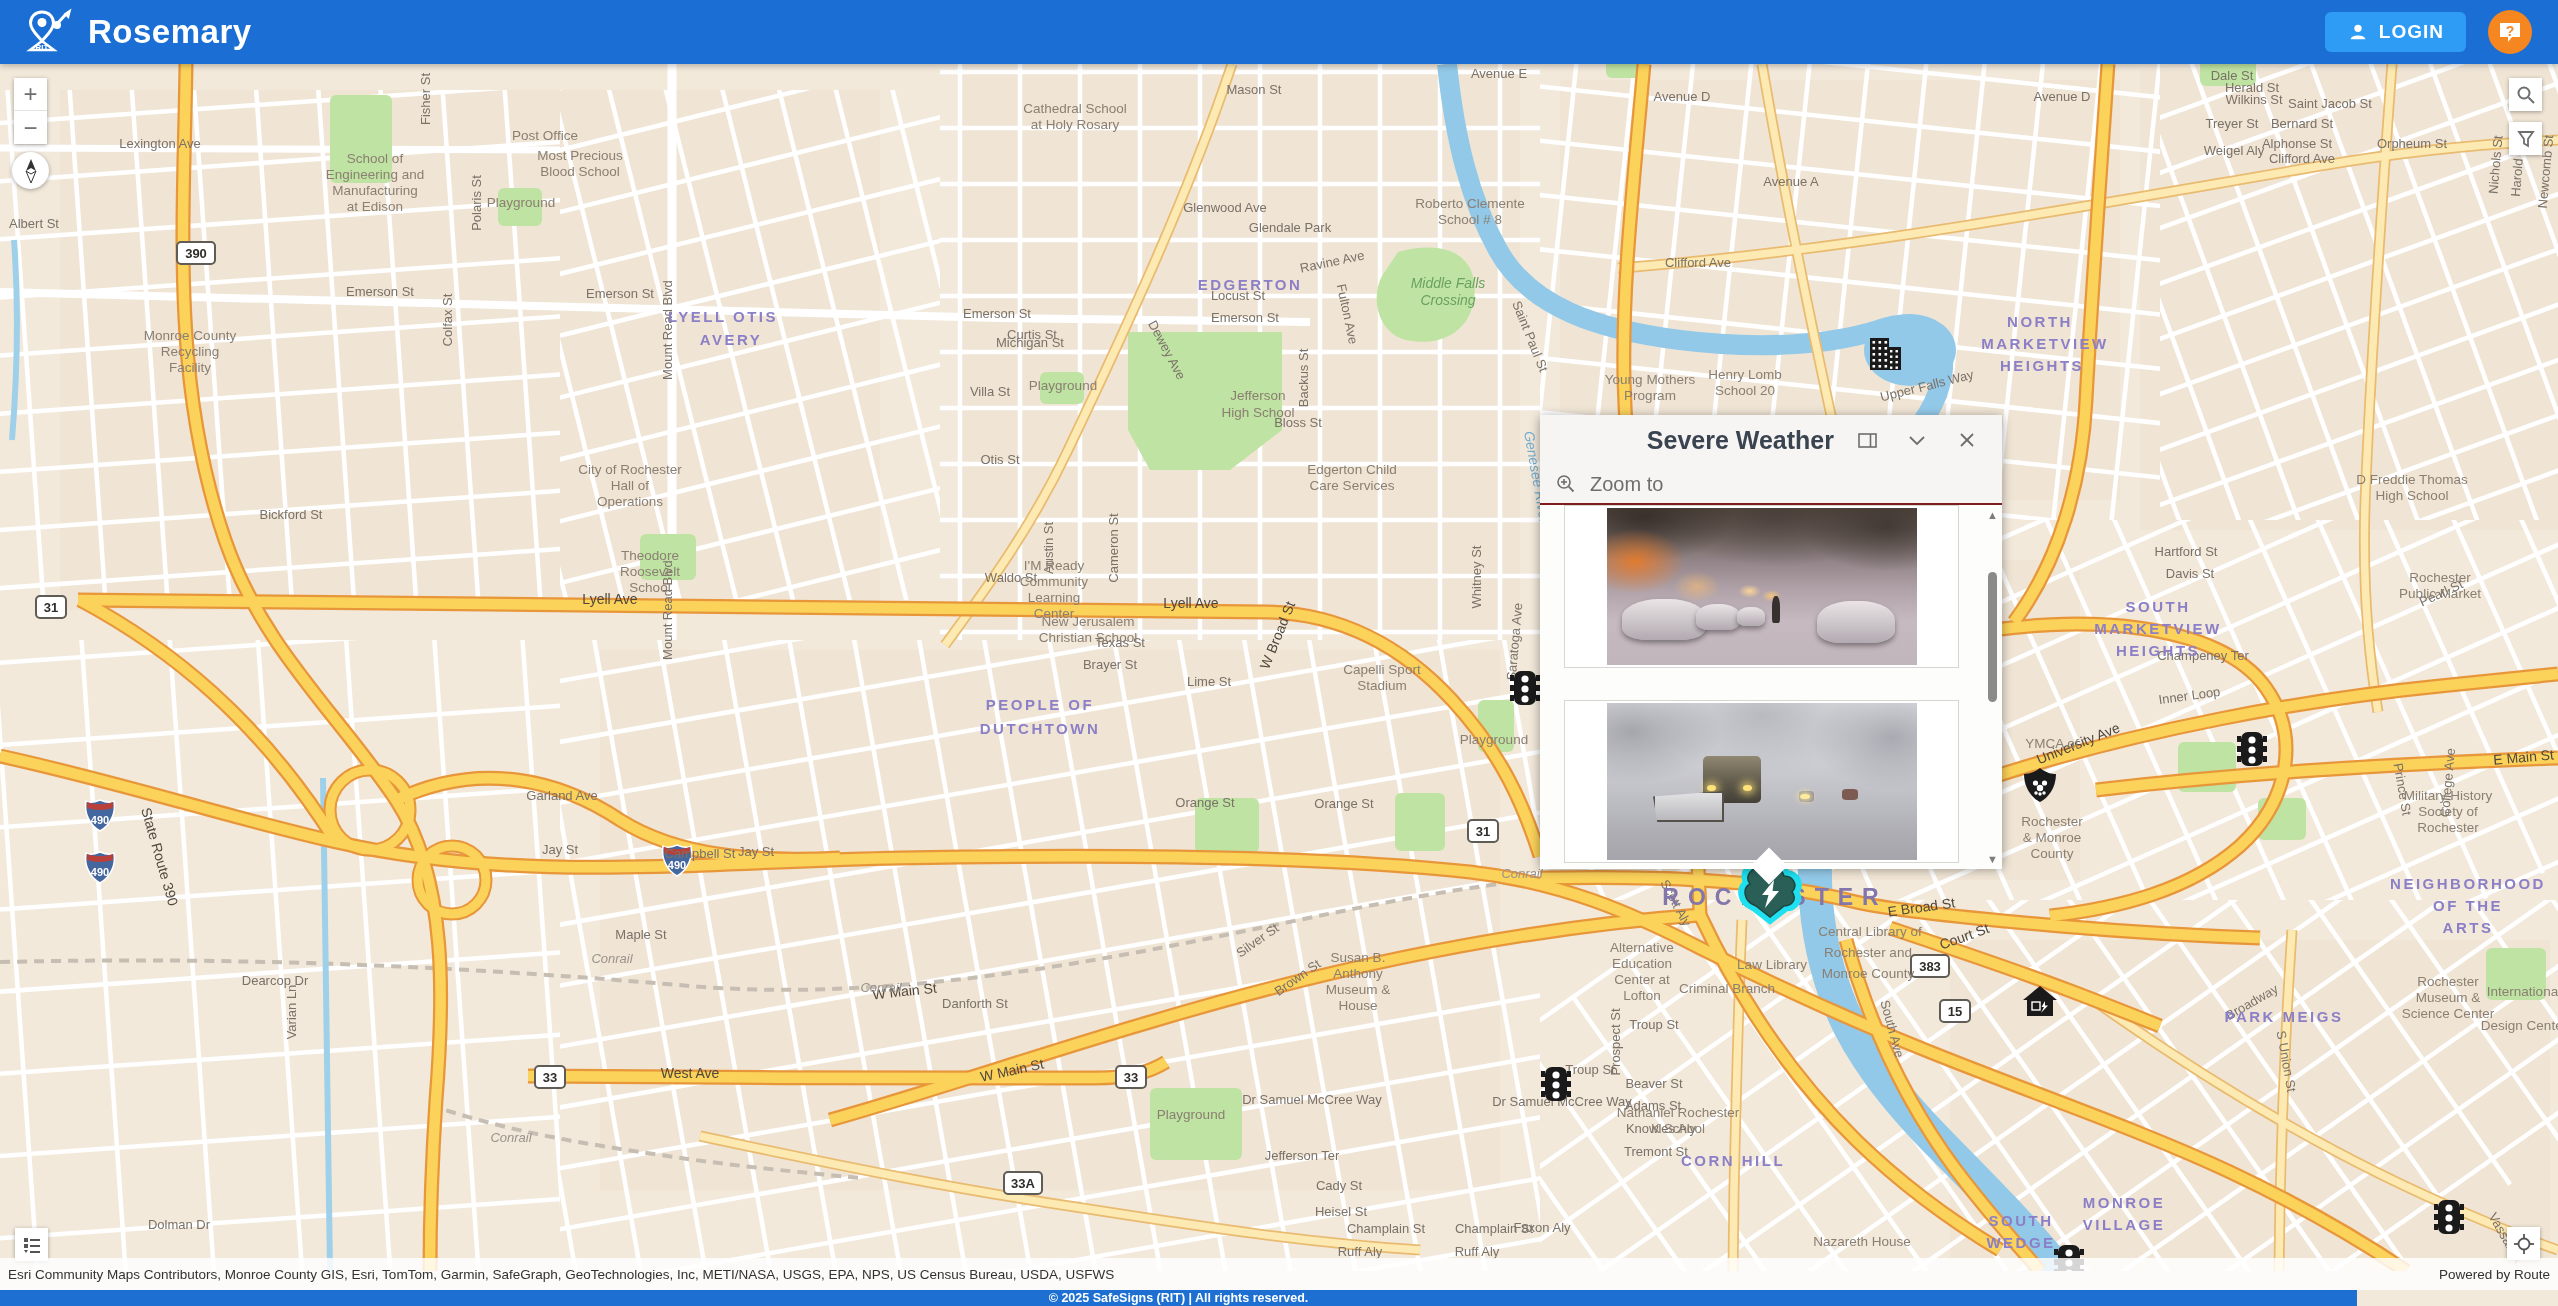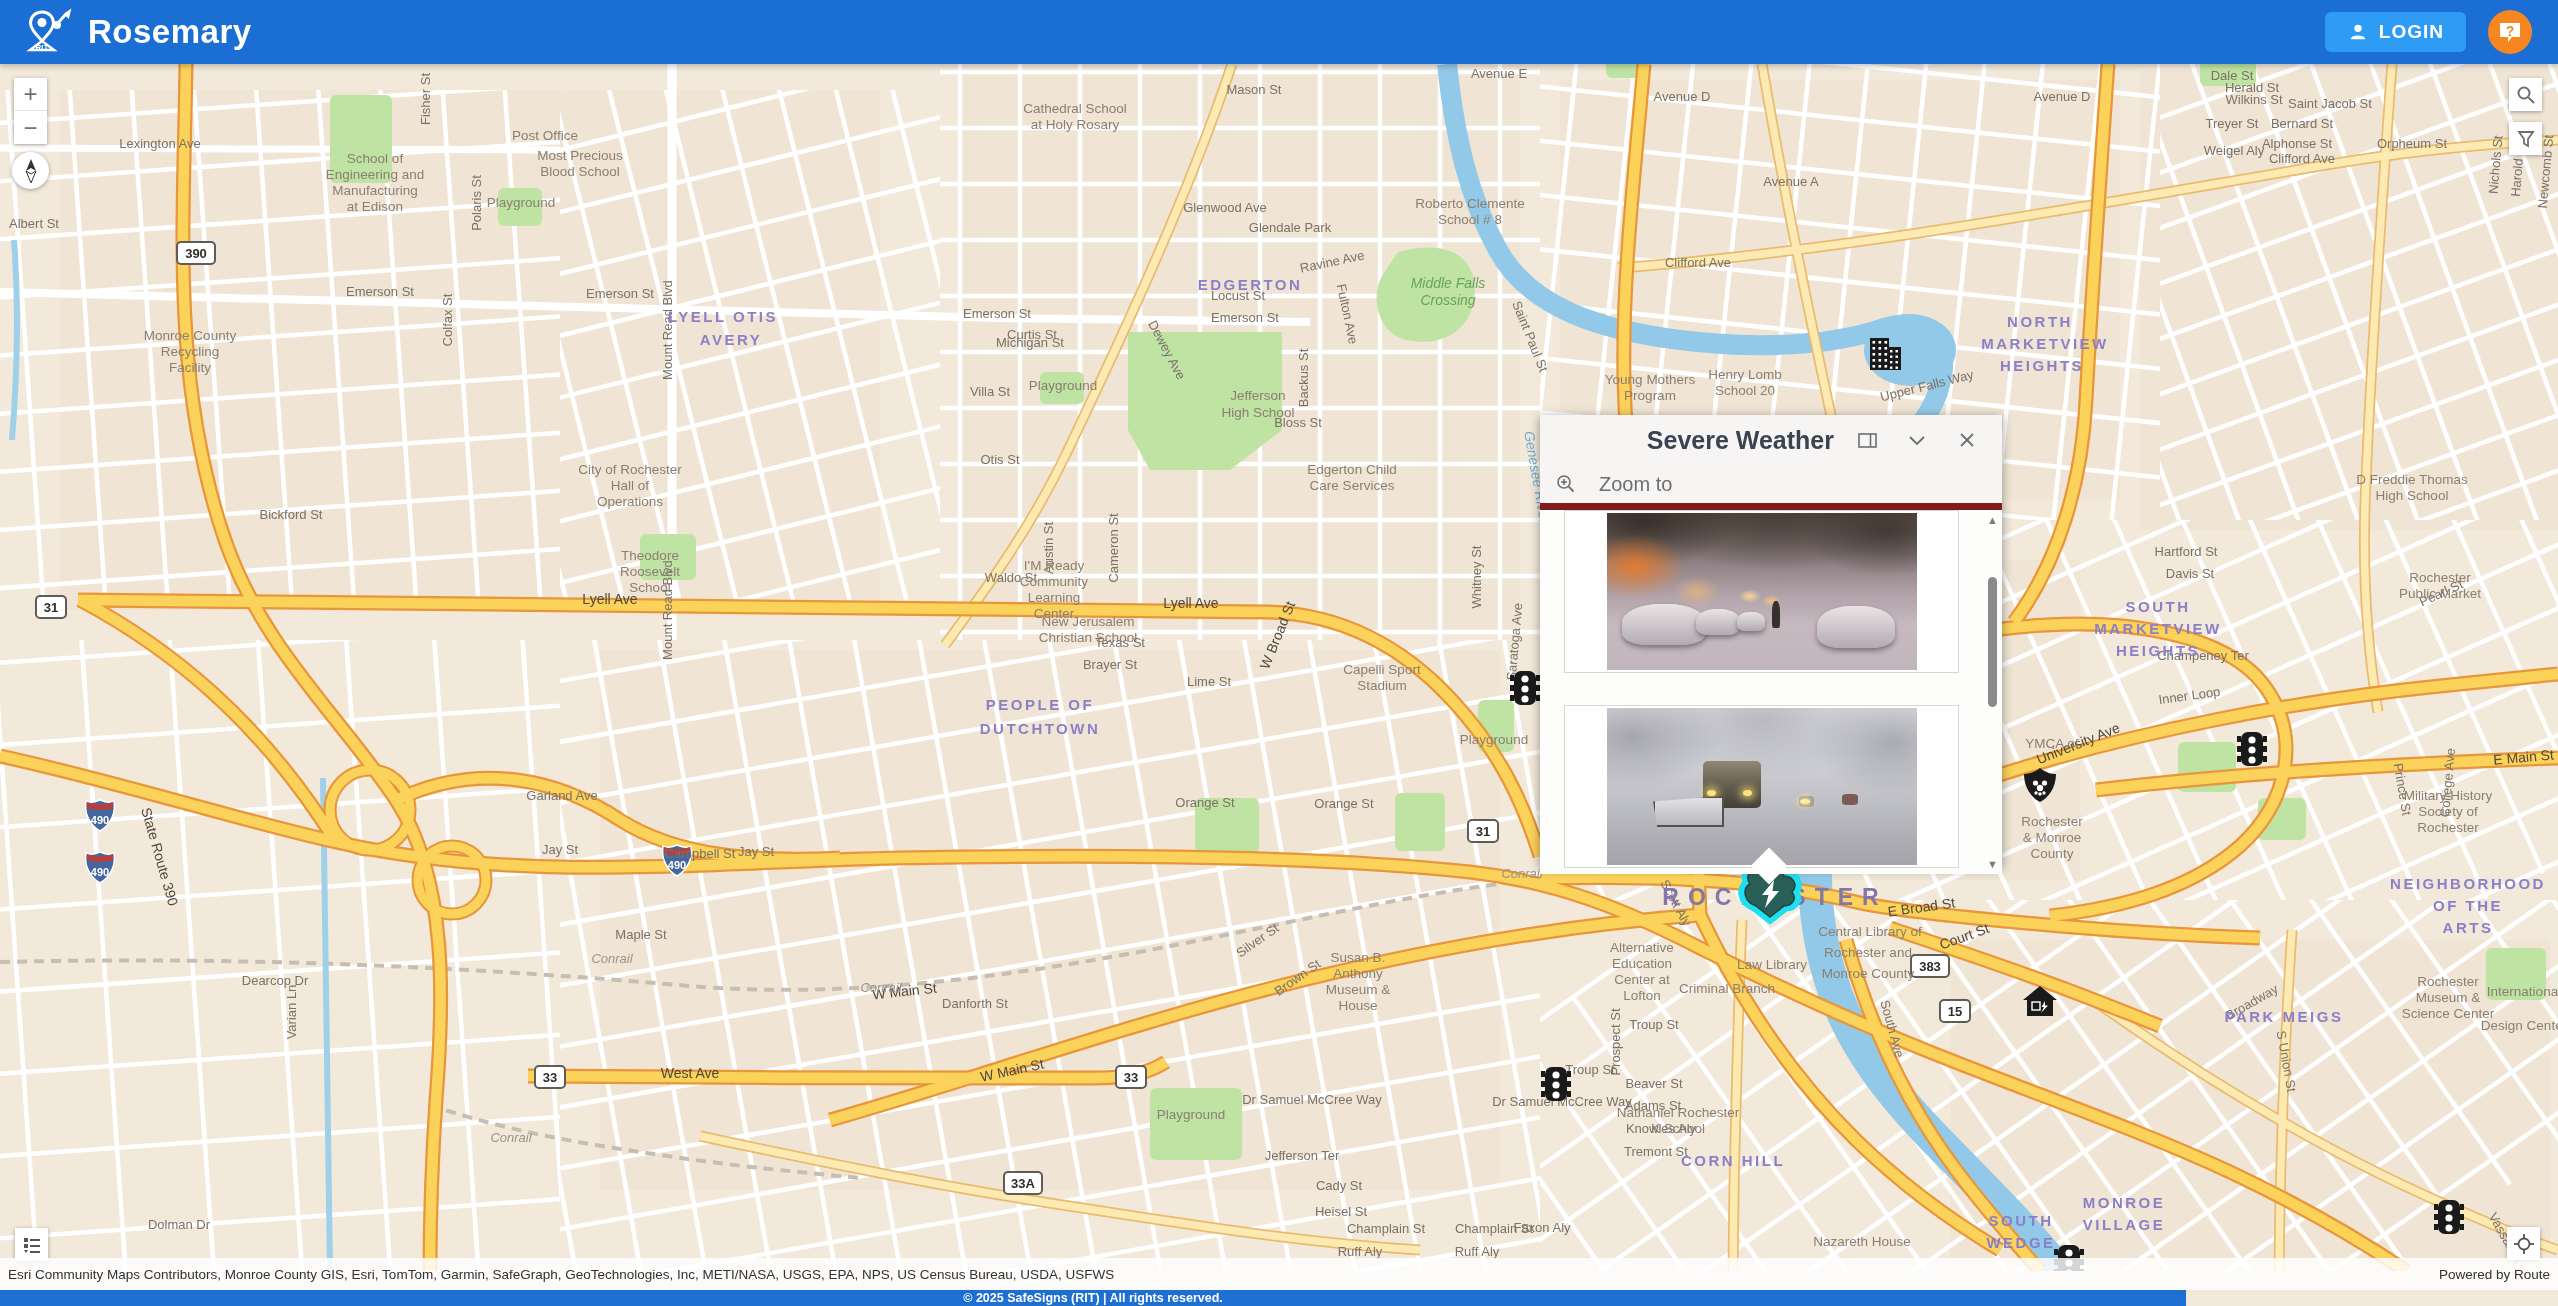--- a/index.html
+++ b/index.html
@@ -34,22 +34,22 @@
   .locatectl{right:18px;top:1163px;}
   
   .popup{position:absolute;left:1540px;top:351px;width:462px;height:452px;background:#f6f5f3;
     box-shadow:0 2px 10px rgba(0,0,0,.4);z-index:40;}
   .popup-tail{position:absolute;left:216px;bottom:-12px;width:26px;height:26px;background:#fff;
     transform:rotate(45deg);}
   .popup-hd{height:50px;display:flex;align-items:center;padding:0 18px 0 22px;text-align:right;}
   .popup-title{font-size:25px;font-weight:bold;color:#3a4350;flex:1;}
   .pico{width:34px;height:34px;display:flex;align-items:center;justify-content:center;
     color:#6e6e6e;cursor:pointer;margin-left:16px;}
-  .zoomto-row{height:38px;display:flex;align-items:center;gap:23px;padding:0 16px;
-    border-bottom:7px solid #7f1d1d;color:#6e6e6e;font-size:20px;cursor:pointer;}
+  .zoomto-row{height:38px;display:flex;align-items:center;gap:14px;padding:0 16px;
+    border-bottom:2px solid #7f1d1d;color:#6e6e6e;font-size:20px;cursor:pointer;}
   .popup-body{position:relative;height:364px;background:#fdfdfc;overflow:hidden;}
   .att-card{position:relative;margin:0 0 32px 24px;width:395px;height:163px;background:#fff;
     border:1px solid #d8d6d3;box-sizing:border-box;display:flex;align-items:center;
     justify-content:center;cursor:pointer;}
   .att-img{position:relative;width:310px;height:157px;overflow:hidden;}
   
   .ph-snow-street{background:
     radial-gradient(70px 45px at 9% 34%, rgba(238,122,34,.85), rgba(238,122,34,0) 72%),
     radial-gradient(34px 22px at 29% 50%, rgba(255,190,110,.55), transparent 70%),
     radial-gradient(15px 9px at 46% 53%, rgba(255,214,150,.95), transparent 75%),
@@ -81,21 +81,21 @@
   
   .sb{position:absolute;right:2px;top:0;width:15px;height:364px;}
   .sb-arrow{position:absolute;left:0;width:15px;height:16px;color:#7c7c7c;font-size:11px;
     display:flex;align-items:center;justify-content:center;cursor:pointer;}
   .sb-thumb{position:absolute;left:3px;top:67px;width:9px;height:130px;background:#8a8a8a;
     border-radius:5px;cursor:pointer;}
   
   .attrib{position:absolute;left:0;bottom:16px;width:2558px;height:19px;background:rgba(255,255,255,.82);
     display:flex;align-items:center;justify-content:space-between;padding:16px 8px;box-sizing:border-box;
     font-size:13.5px;color:#323232;z-index:45;}
-  .footer{position:absolute;left:0;bottom:0;width:2186px;height:16px;background:#1d70d2;
+  .footer{position:absolute;left:0;bottom:0;width:2357px;height:16px;background:#1d70d2;
     display:flex;align-items:center;justify-content:center;color:#fff;font-size:12.5px;
     font-weight:bold;z-index:46;}
   
   text{font-family:"Liberation Sans","DejaVu Sans",sans-serif;}
   .st{fill:#7a7168;font-size:13px;}
   .stl{fill:#50483c;font-size:14px;}
   .poi{fill:#8a7f72;font-size:13.5px;}
   .hood{fill:#8b7fc7;font-size:15px;font-weight:bold;letter-spacing:2.5px;}
   .city{fill:#8276ab;font-size:23px;font-weight:bold;letter-spacing:9px;}
   .park{fill:#6aa261;font-size:14px;font-style:italic;}

